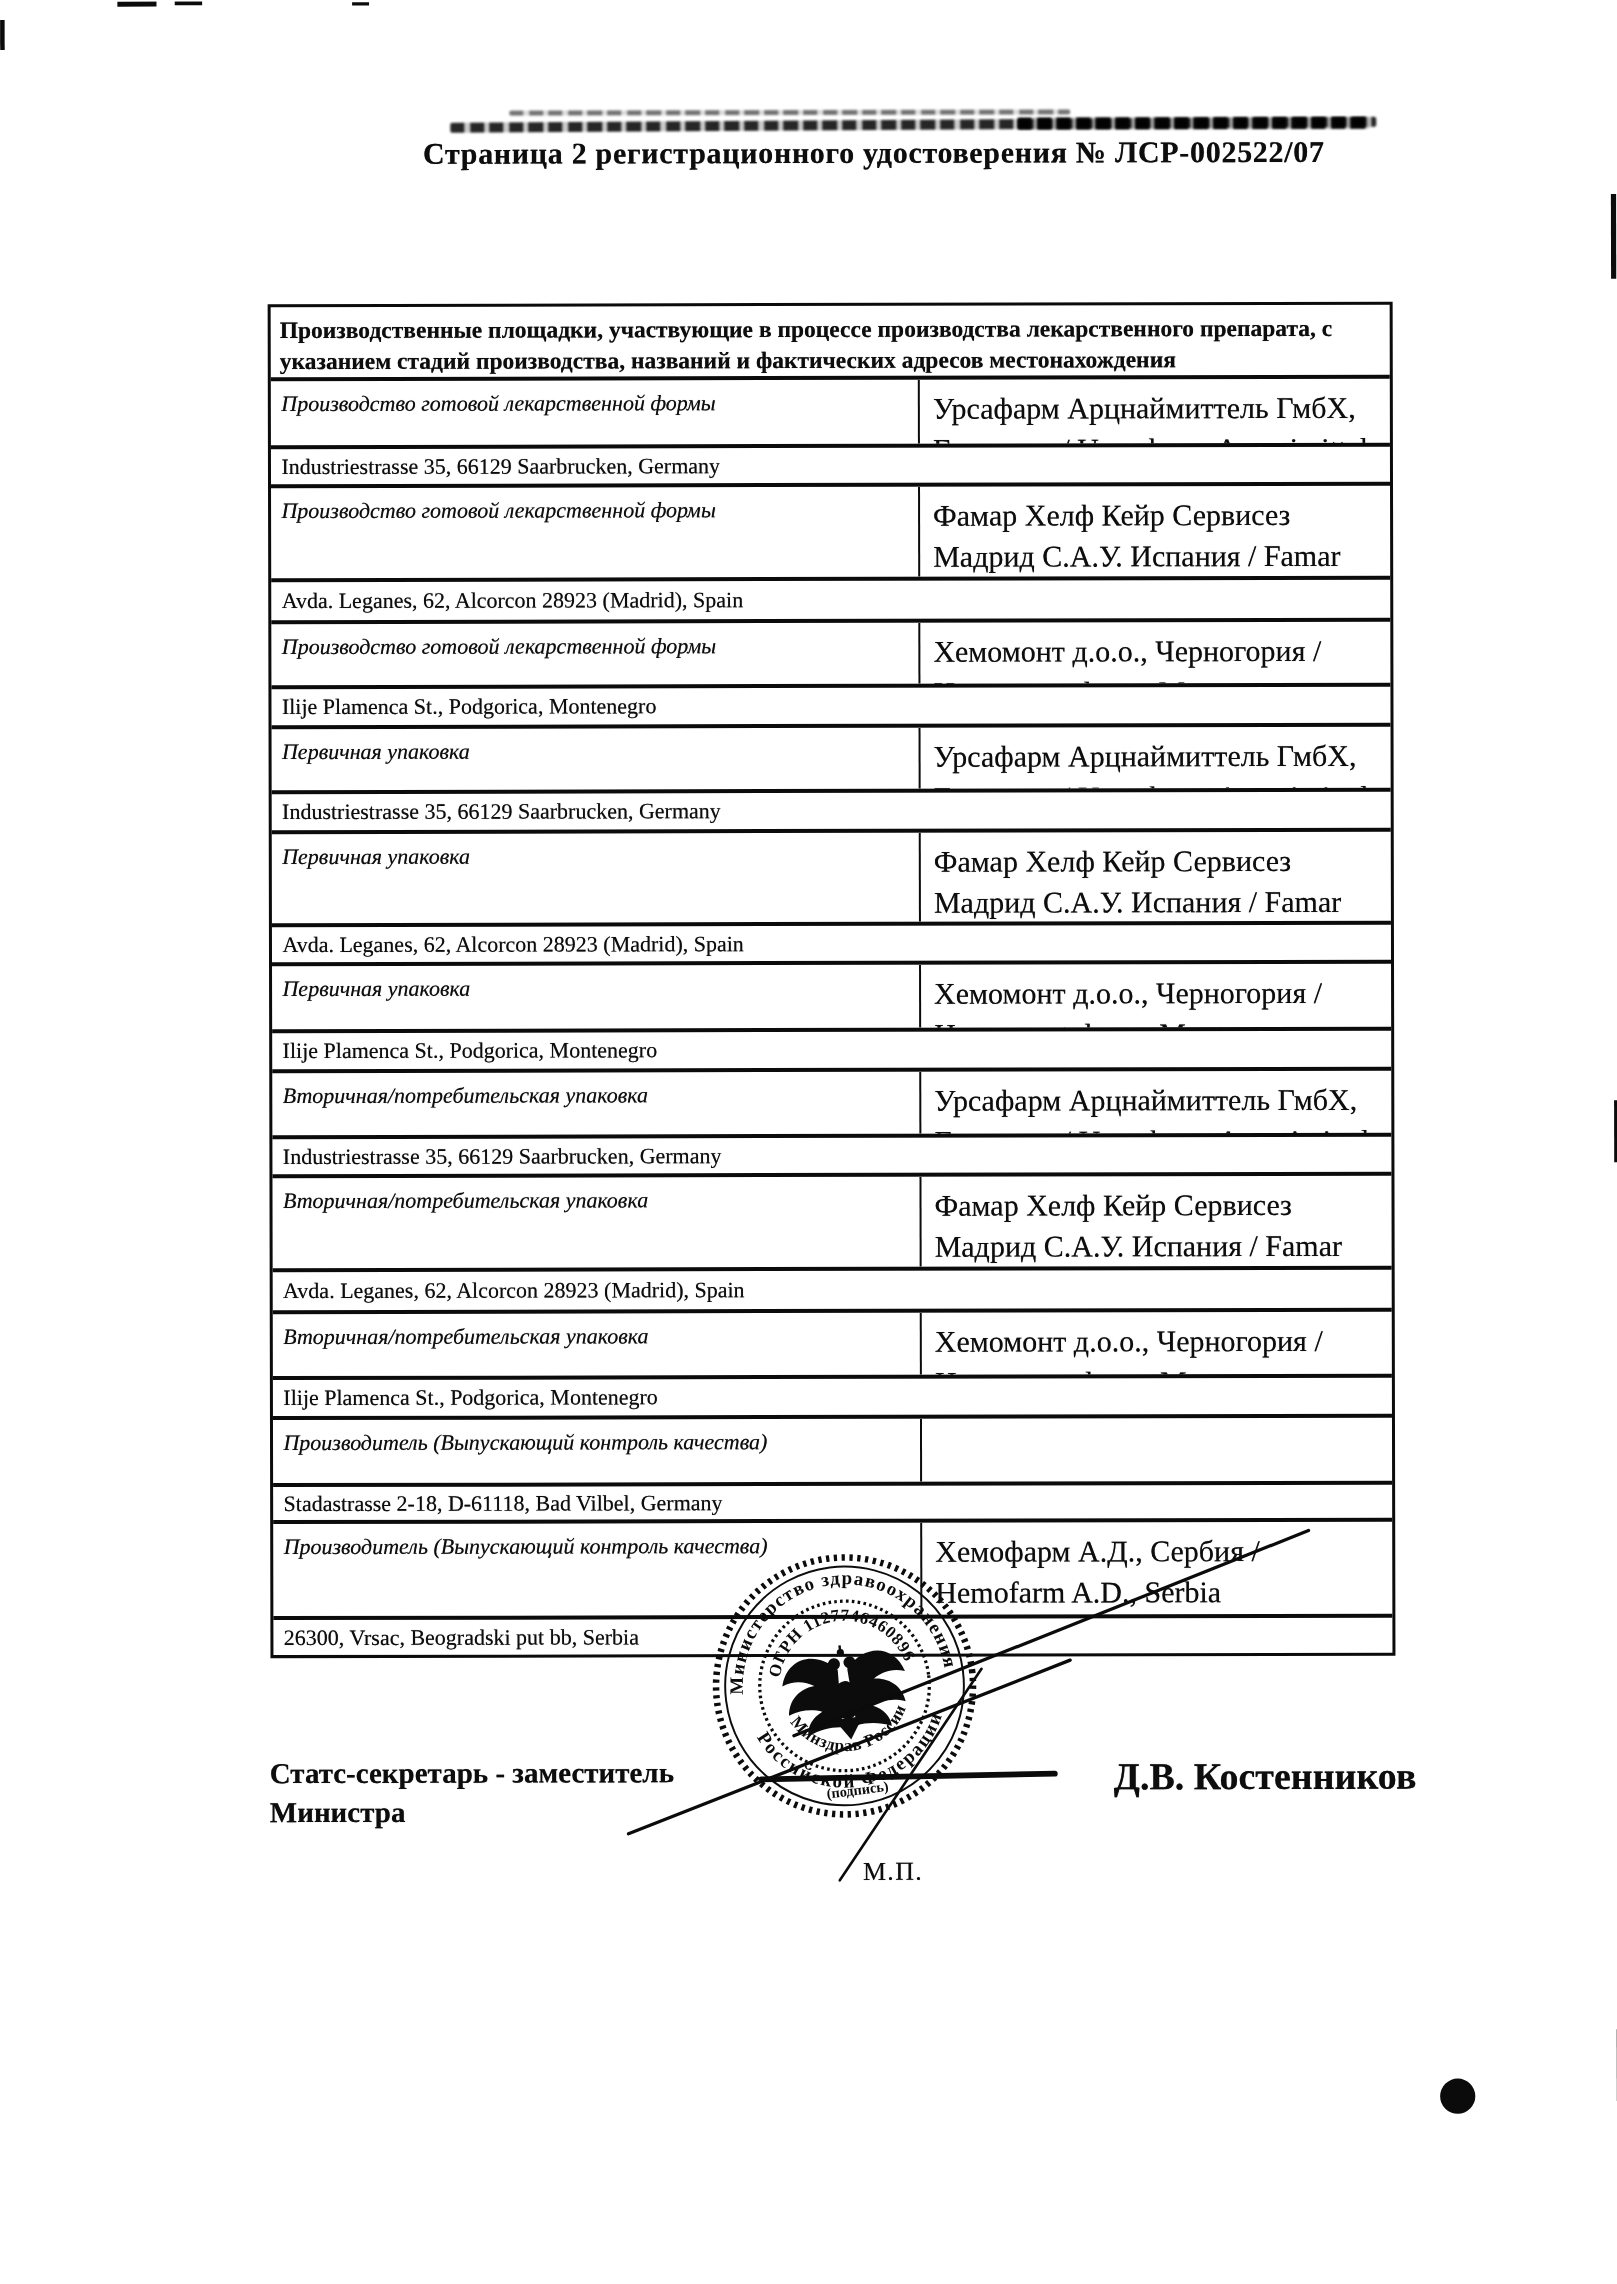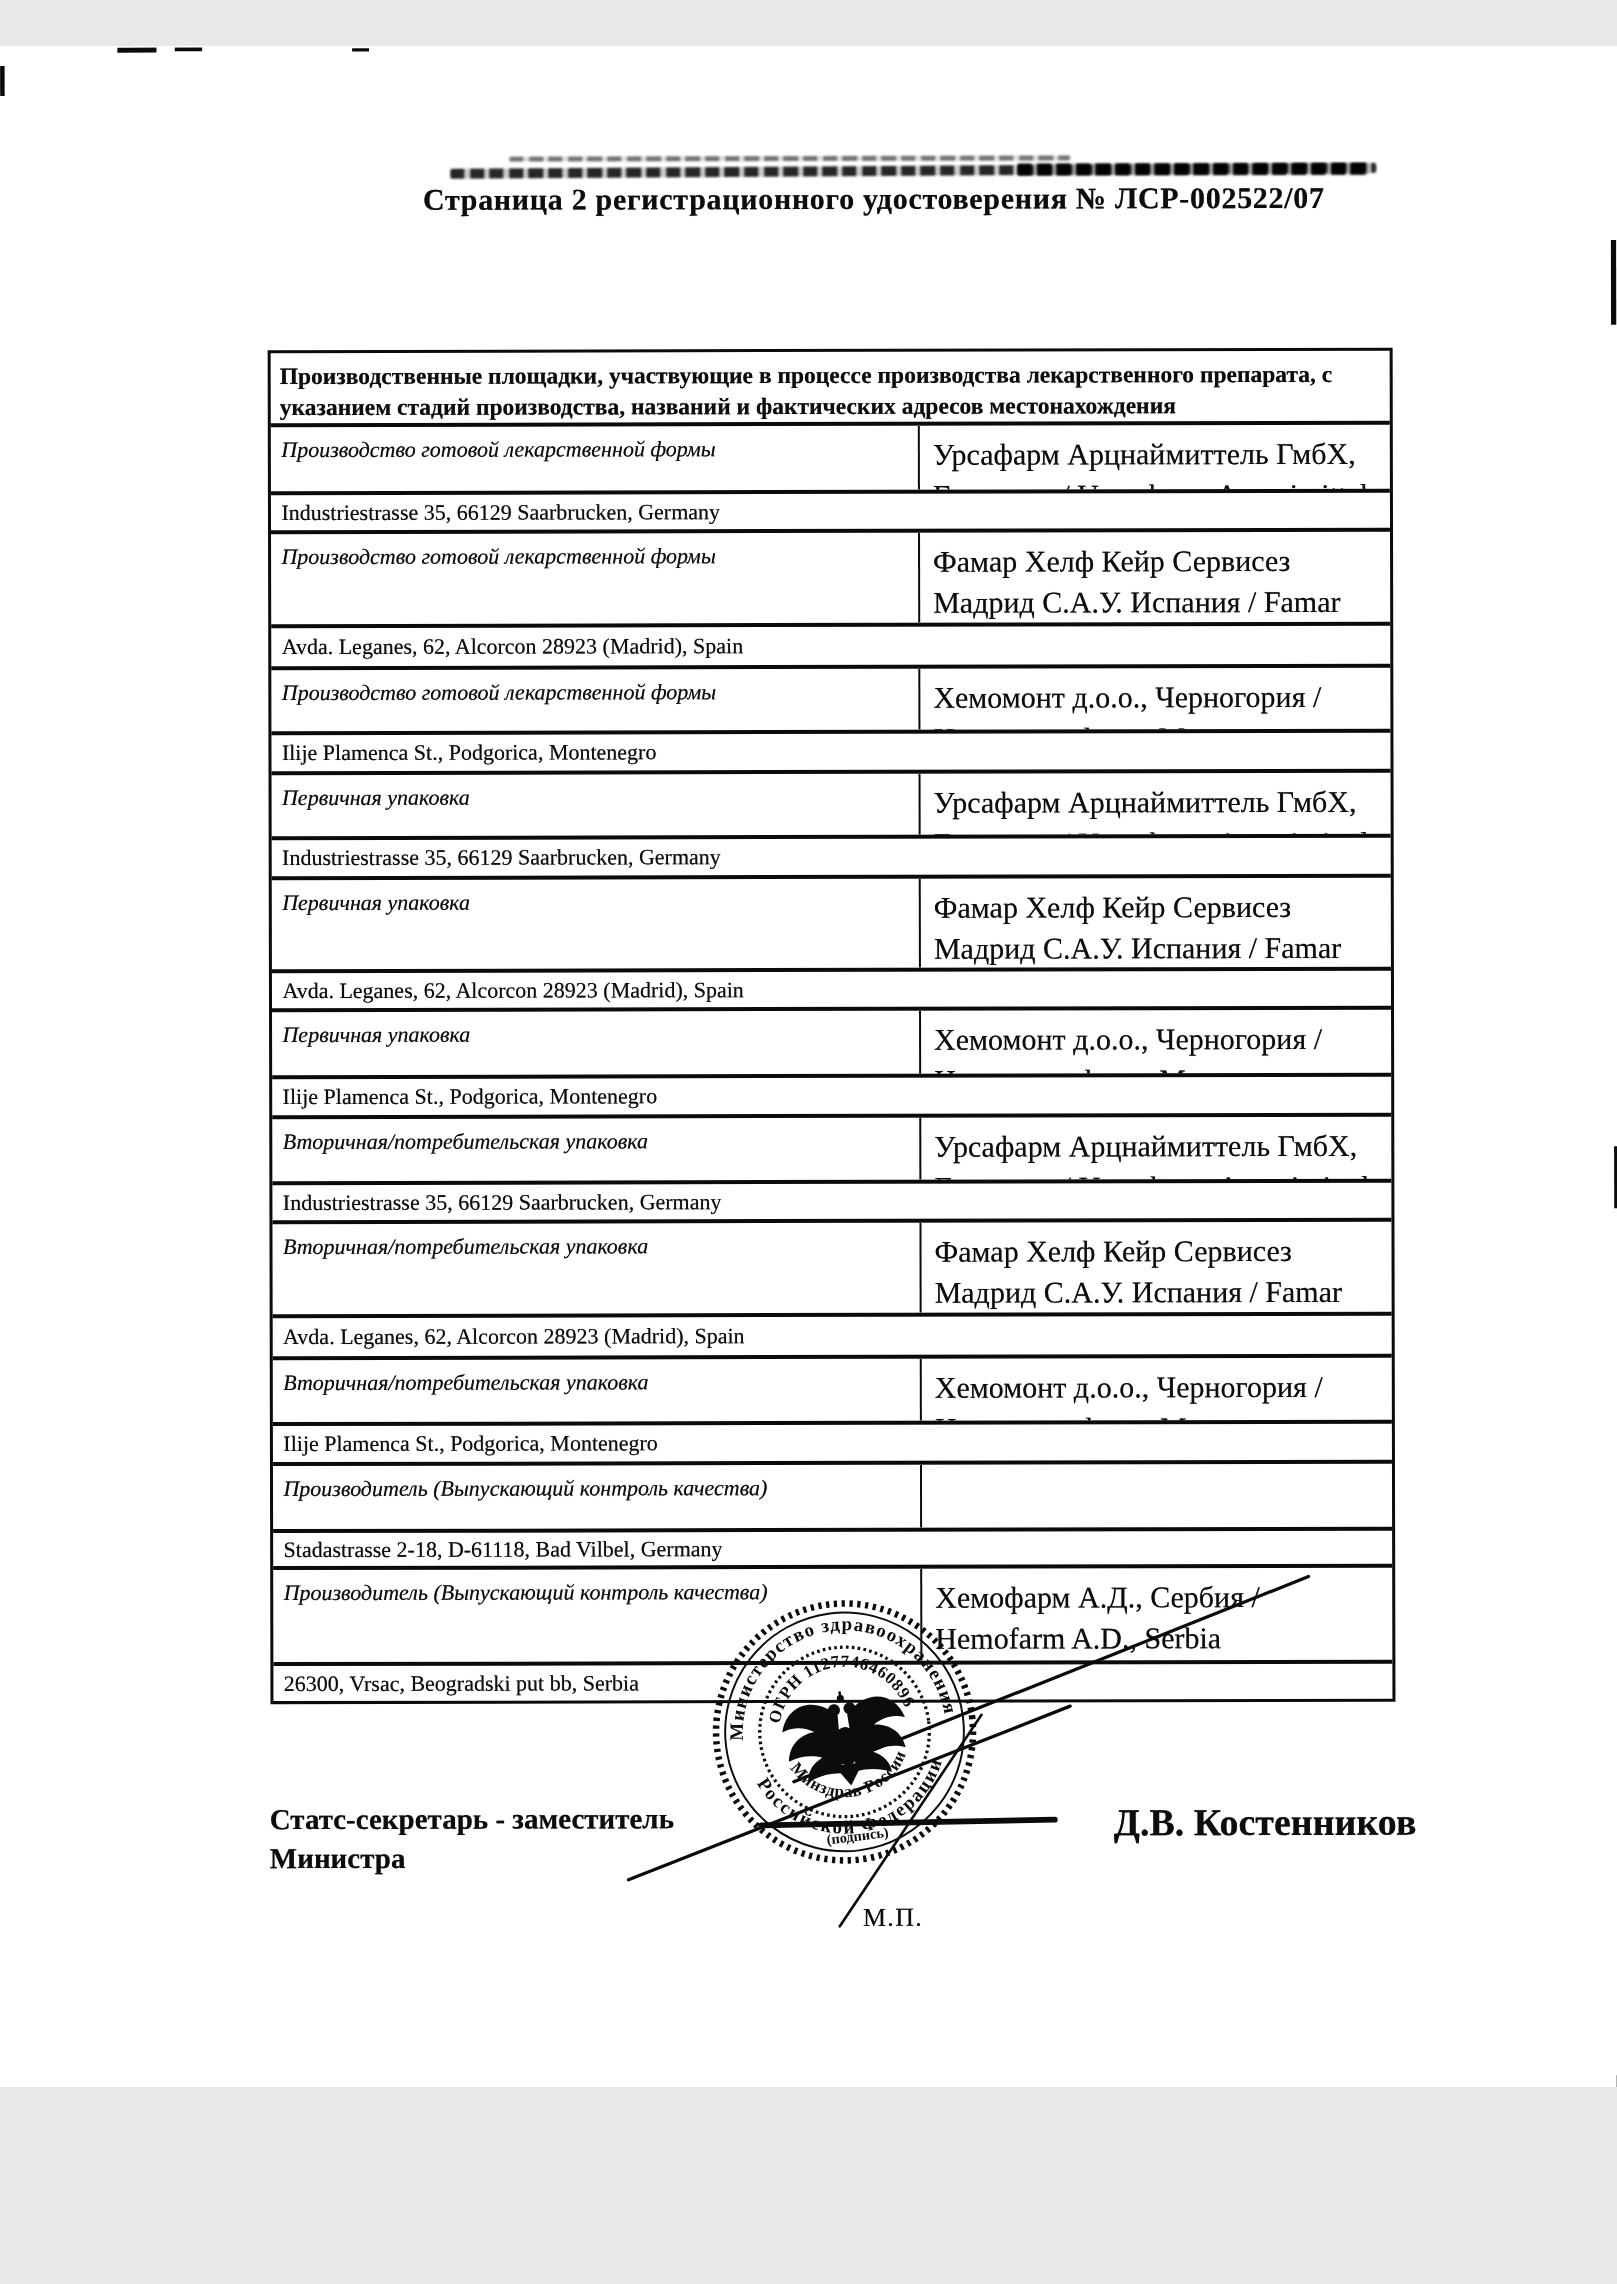--- a/index.html
+++ b/index.html
@@ -1,17 +1,17 @@
 <!DOCTYPE html>
 <html style="font-size:10.4px"><head>
 <meta charset="utf-8">
 <style>
   html,body{margin:0;padding:0;background:#e8e8e8;}
-  .page{position:relative;width:1617px;height:2041px;background:#ffffff;overflow:hidden;
-        font-family:"Liberation Serif","DejaVu Serif",serif;color:#0d0d0d;margin-top:46px;}
+  .page{position:relative;width:1617px;height:2284px;background:#ffffff;overflow:hidden;
+        font-family:"Liberation Serif","DejaVu Serif",serif;color:#0d0d0d;}
   .sheet{position:absolute;inset:0;transform:rotate(-0.12deg);transform-origin:50% 0;}
   .inky{text-shadow:0 0 0.7px rgba(0,0,0,.65);}
 
   
   .pg-header{position:absolute;left:391px;top:136px;width:965px;text-align:center;
              font-size:30px;font-weight:700;letter-spacing:0.7px;}
   .smudge{position:absolute;background:repeating-linear-gradient(90deg,#000 0 14.3px,rgba(0,0,0,.25) 14.3px 19.6px);
           filter:blur(1px);opacity:.85;border-radius:2px;}
   .smudge.s1{left:450px;top:120px;width:926px;height:9.8px;transform:rotate(-0.25deg);}
   .smudge.s2{left:509px;top:110px;width:561px;height:4.6px;opacity:.55;}

